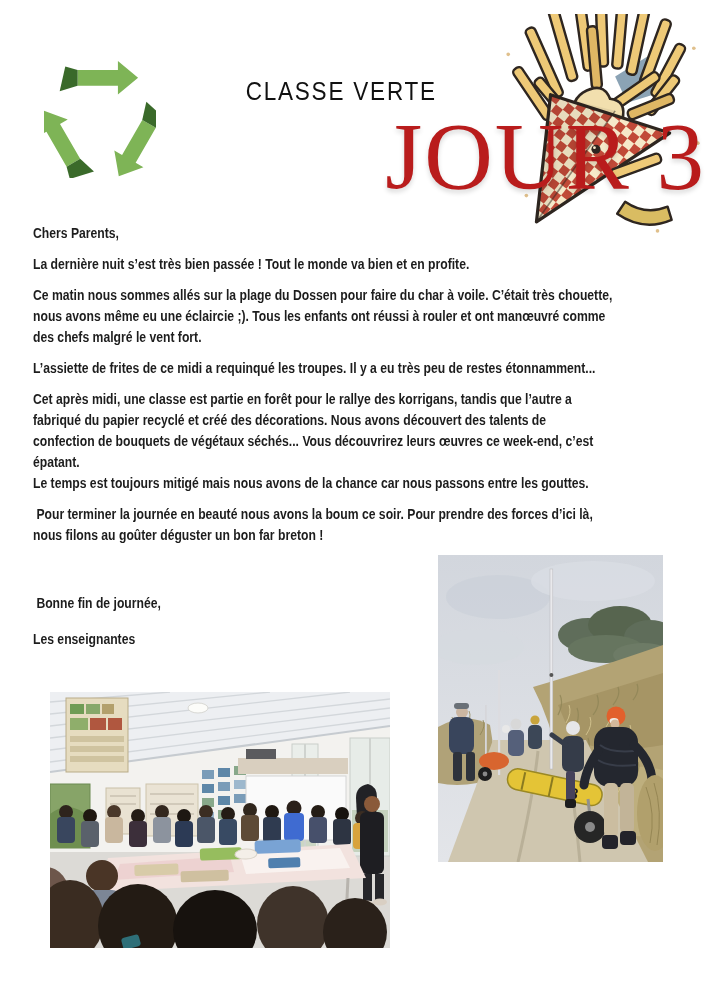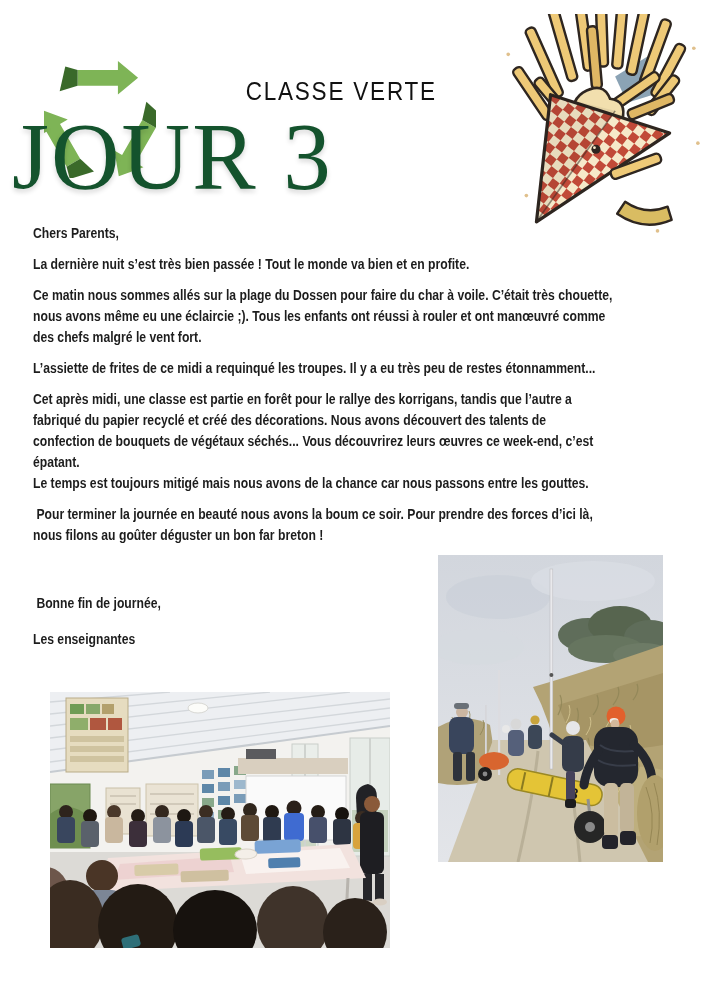--- a/index.html
+++ b/index.html
@@ -5,23 +5,23 @@
   html,body{margin:0;padding:0;background:#ffffff;}
   .page{position:relative;width:707px;height:1000px;background:#ffffff;overflow:hidden;
         font-family:"Liberation Sans",sans-serif;}
 
   
   .recycle{position:absolute;left:44px;top:56px;width:112px;height:122px;}
   .fries{position:absolute;left:496px;top:14px;width:208px;height:226px;}
   .eyebrow{position:absolute;left:0;top:77px;width:682px;text-align:center;
            font-size:25px;font-weight:normal;letter-spacing:2px;color:#111;}
   .eyebrow .cond{display:inline-block;transform:scaleX(.9);transform-origin:center;white-space:nowrap;}
-  .main-title{position:absolute;left:12px;top:110px;width:694px;text-align:left;
+  .main-title{position:absolute;left:12px;top:110px;width:694px;text-align:right;
               font-family:"Liberation Serif","DejaVu Serif",serif;font-size:95px;line-height:95px;
-              letter-spacing:2px;color:#14532d;text-shadow:0 3px 5px rgba(0,0,0,.16);white-space:nowrap;}
+              letter-spacing:2px;color:#b91c1c;text-shadow:0 3px 5px rgba(0,0,0,.16);white-space:nowrap;}
 
   
   .letter{position:absolute;left:33px;top:223px;width:748px;transform:scaleX(.87);
           transform-origin:0 0;font-size:14px;font-weight:bold;line-height:21px;color:#1d1d1d;}
   .letter p{margin:0 0 10px 0;white-space:pre-wrap;}
   .letter p.closing{margin-top:47px;}
   .letter p.signature{margin-top:15px;}
 
   
   .photo{position:absolute;display:block;}

